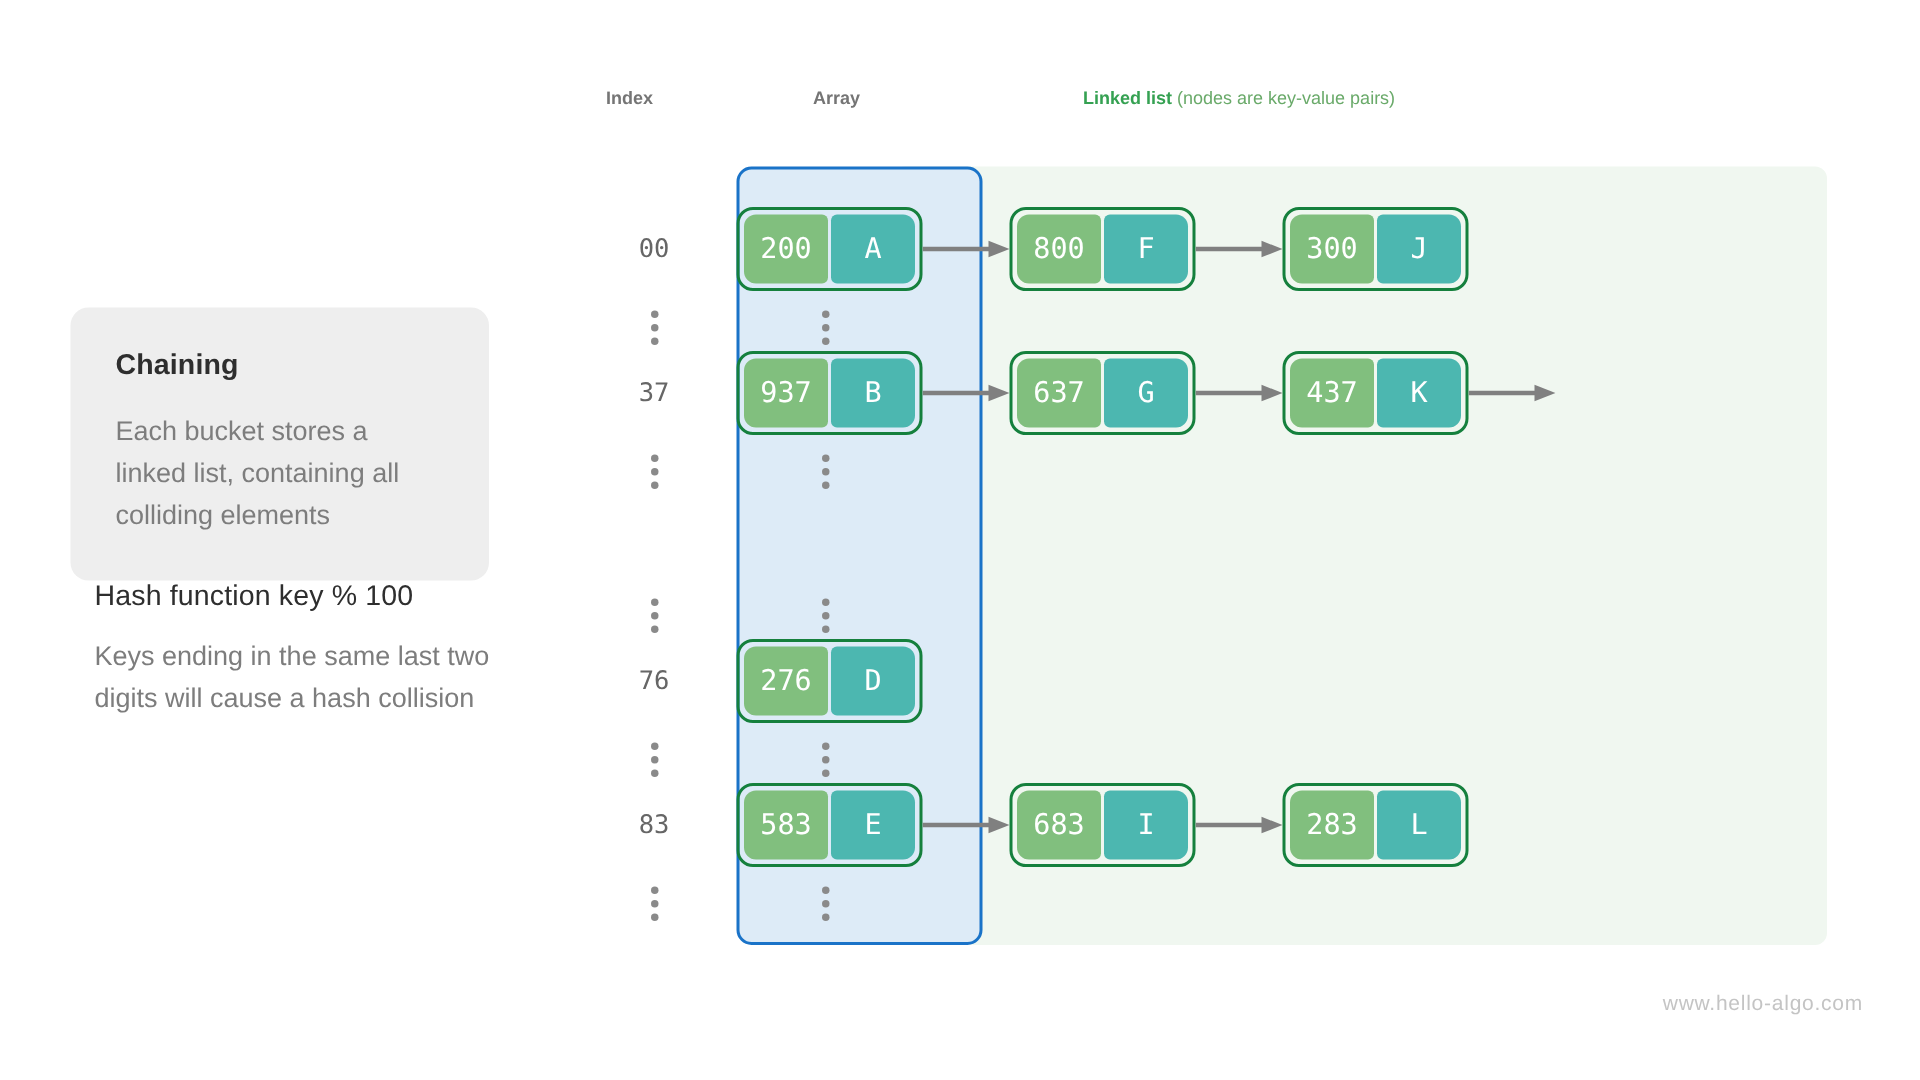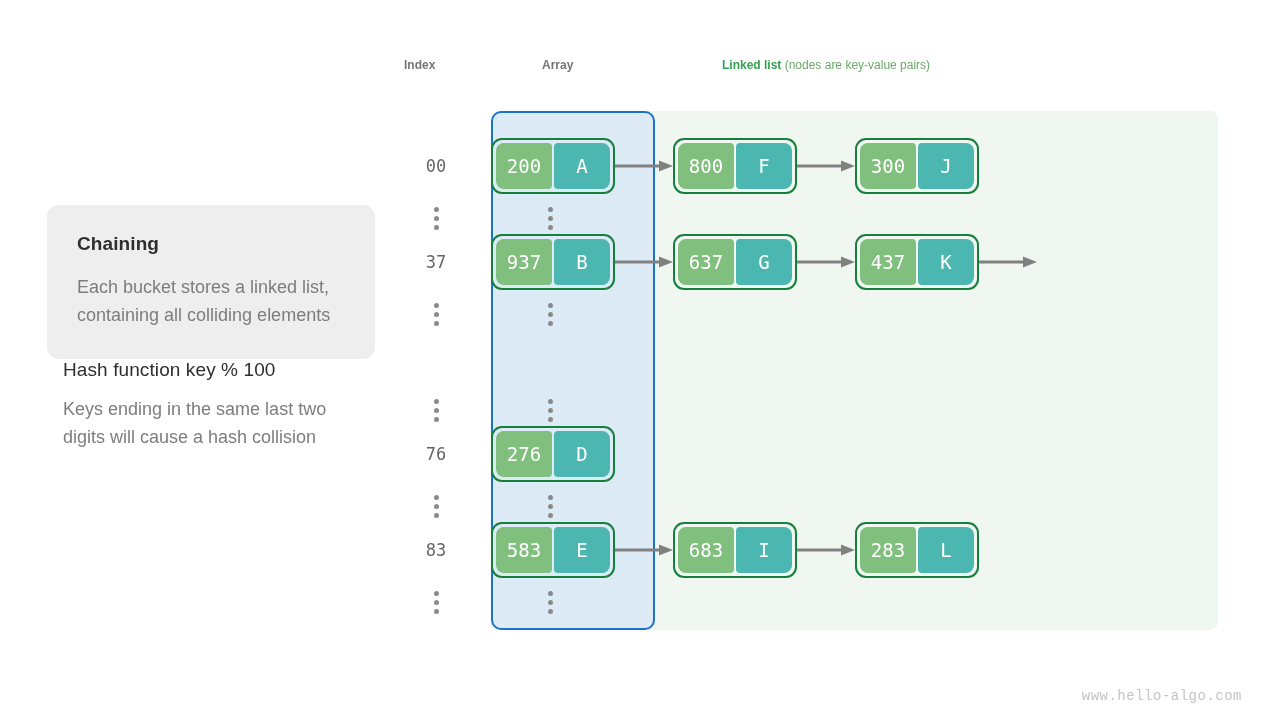--- a/index.html
+++ b/index.html
@@ -20,21 +20,21 @@
     position: absolute;
     left: 47px;
     top: 205px;
     width: 295px;
   }
   #chaining-card {
     background: #eeeeee;
     border-radius: 12px;
     padding: 28px 30px 30px 30px;
     box-sizing: border-box;
-    width: 328px;
+    width: 279px;
   }
   #chaining-title {
     font-size: 19px;
     font-weight: bold;
     color: #2e2e2e;
     margin: 0 0 18px 0;
     letter-spacing: .1px;
   }
   #chaining-desc {
     font-size: 18px;
@@ -191,22 +191,22 @@
     width: 5px;
     height: 5px;
     border-radius: 50%;
     background: #8a8a8a;
   }
 
   
   #watermark {
     position: absolute;
     right: 38px;
-    bottom: 16px;
-    font-family: Liberation Mono, monospace;
+    bottom: 44px;
+    font-family: Liberation Sans, sans-serif;
     font-size: 14px;
     color: #c4c4c4;
     letter-spacing: .5px;
   }
 </style>
 </head>
 <body>
 
 <div id="left-panel">
   <div id="chaining-card">

